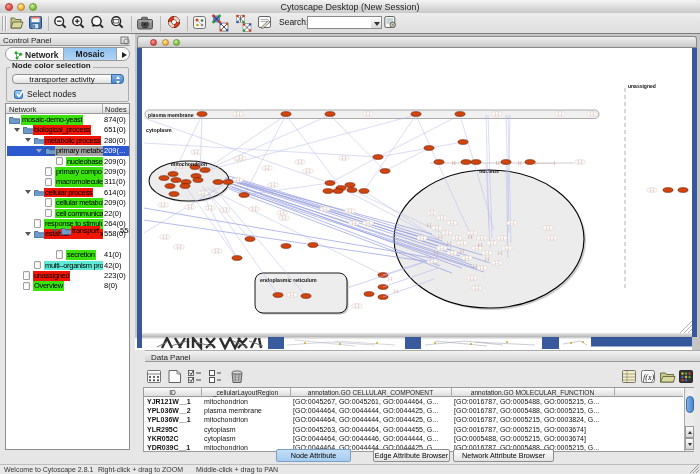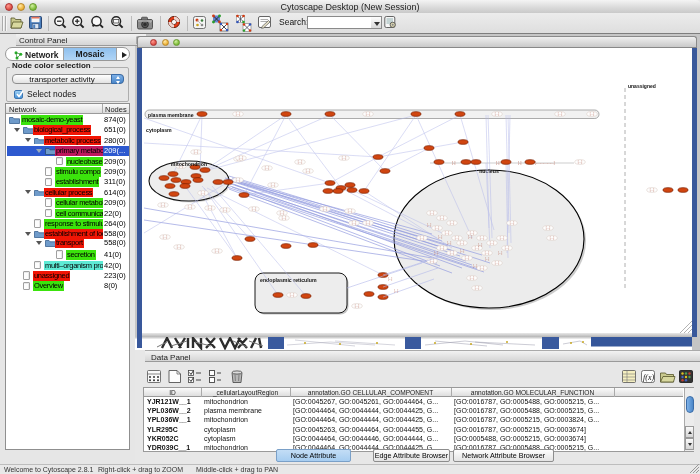--- a/index.html
+++ b/index.html
@@ -6,21 +6,21 @@
 body { font-family:"Liberation Sans", sans-serif; }
 #app { position:relative; width:700px; height:474px; background:#e8e8e8; overflow:hidden; font-family:"Liberation Sans", sans-serif; }
 .abs { position:absolute; }
 #titlebar { left:0; top:0; width:700px; height:14px;
   background:linear-gradient(#f4f4f4,#d9d9d9 60%,#c9c9c9);
   border-bottom:1px solid #8c8c8c; border-radius:4px 4px 0 0; }
 #titlebar .title { left:0; width:100%; text-align:center; font-size:9px; color:#222; top:2px; }
 .light { width:8px; height:8px; border-radius:50%; top:2.5px; }
 #toolbar { left:0; top:13px; width:700px; height:21px; background:linear-gradient(#ececec,#dedede); border-bottom:1px solid #7e7e7e; }
 #ctlpanel { left:0; top:34px; width:135px; height:430px; background:#e6e6e6; }
-#ctlhead { left:16px; top:0; width:130px; height:12px; background:linear-gradient(#f2f2f2,#d5d5d5); border-bottom:1px solid #9a9a9a; }
+#ctlhead { left:0; top:0; width:130px; height:12px; background:linear-gradient(#f2f2f2,#d5d5d5); border-bottom:1px solid #9a9a9a; }
 #ctlhead span { position:absolute; left:3px; top:2px; font-size:8px; color:#222; }
 #desktop { left:135px; top:34px; width:565px; height:317px; background:#c6c6c6; }
 #netwin { left:137px; top:36px; width:560px; height:301px; }
 #nettitle { left:0; top:0; width:560px; height:12px; background:linear-gradient(#efefef,#c9c9c9); border:1px solid #8a8a8a; border-bottom:1px solid #888; border-radius:3px 3px 0 0; }
 #nettitle .title { left:0; width:100%; text-align:center; font-size:7.5px; color:#111; top:2px; }
 #netbody { left:0; top:12px; width:560px; height:285px; background:#fff;
   border-left:5px solid #39589b; border-right:5px solid #39589b; }
 #netbottom { left:0; top:297px; width:560px; height:4px; background:linear-gradient(#e8e8e8,#b5b5b5); border-left:5px solid #39589b; border-right:5px solid #39589b;}
 #sliver { left:135px; top:337px; width:565px; height:13px; background:#fff; }
 #datapanel { left:135px; top:350px; width:565px; height:116px; background:#e7e7e7; }
@@ -248,36 +248,36 @@
             </svg>
             <span class="tlabel" style="left:37px; background:#f11505; max-width:59px;">metabolic process</span>
             <span class="tnum">280(0)</span>
           </div>
         <div class="trow" style="top:31.2px;">
             <div class="abs" style="left:0;top:0;width:123px;height:10.4px;background:#2d59cf;"></div>
             <div class="arr" style="left:29px; border-top-color:#9ab;"></div>
             <svg class="fold" style="left:38px" width="11" height="8">
               <path d="M0.5 7.5 L0.5 1.5 L4 1.5 L5 2.8 L10.5 2.8 L10.5 7.5 Z" fill="#6f9bca" stroke="#2a4a75" stroke-width="0.8"></path>
             </svg>
-            <span class="tlabel" style="left:48px; background:#be185d; max-width:48px;">primary metabo</span>
+            <span class="tlabel" style="left:48px; background:#a3a3a3; max-width:48px;">primary metabo</span>
             <span class="tnum" style="color:#fff;">209(...</span>
           </div>
         <div class="trow" style="top:41.6px;">
             <div class="file" style="left:49px"></div>
             <span class="tlabel" style="left:59px; background:#3be30c; max-width:37px;">nucleobase-co</span>
             <span class="tnum">209(0)</span>
           </div>
         <div class="trow" style="top:52px;">
             <div class="file" style="left:38px"></div>
-            <span class="tlabel" style="left:48px; background:#3be30c; max-width:48px;">stimulu compo</span>
+            <span class="tlabel" style="left:48px; background:#3be30c; max-width:48px;">primary compo</span>
             <span class="tnum">209(0)</span>
           </div>
         <div class="trow" style="top:62.4px;">
             <div class="file" style="left:38px"></div>
-            <span class="tlabel" style="left:48px; background:#3be30c; max-width:48px;">establishment</span>
+            <span class="tlabel" style="left:48px; background:#3be30c; max-width:48px;">macromolecule</span>
             <span class="tnum">311(0)</span>
           </div>
         <div class="trow" style="top:72.8px;">
             <div class="arr" style="left:18px"></div>
             <svg class="fold" style="left:27px" width="11" height="8">
               <path d="M0.5 7.5 L0.5 1.5 L4 1.5 L5 2.8 L10.5 2.8 L10.5 7.5 Z" fill="#6f9bca" stroke="#3a6291" stroke-width="0.8"></path>
             </svg>
             <span class="tlabel" style="left:37px; background:#f11505; max-width:59px;">cellular process</span>
             <span class="tnum">614(0)</span>
           </div>
@@ -297,21 +297,21 @@
             <span class="tnum">264(0)</span>
           </div>
         <div class="trow" style="top:114.4px;">
             <div class="arr" style="left:18px"></div>
             <svg class="fold" style="left:27px" width="11" height="8">
               <path d="M0.5 7.5 L0.5 1.5 L4 1.5 L5 2.8 L10.5 2.8 L10.5 7.5 Z" fill="#6f9bca" stroke="#3a6291" stroke-width="0.8"></path>
             </svg>
             <span class="tlabel" style="left:37px; background:#f11505; max-width:59px;">establishment of loc</span>
             <span class="tnum">558(0)</span>
           </div>
-        <div class="trow" style="top:123px;">
+        <div class="trow" style="top:111px;margin-left:16px;">
             <div class="arr" style="left:29px"></div>
             <svg class="fold" style="left:38px" width="11" height="8">
               <path d="M0.5 7.5 L0.5 1.5 L4 1.5 L5 2.8 L10.5 2.8 L10.5 7.5 Z" fill="#6f9bca" stroke="#3a6291" stroke-width="0.8"></path>
             </svg>
             <span class="tlabel" style="left:48px; background:#f11505; max-width:48px;">transport</span>
             <span class="tnum">558(0)</span>
           </div>
         <div class="trow" style="top:135.2px;">
             <div class="file" style="left:49px"></div>
             <span class="tlabel" style="left:59px; background:#3be30c; max-width:37px;">secretion</span>

